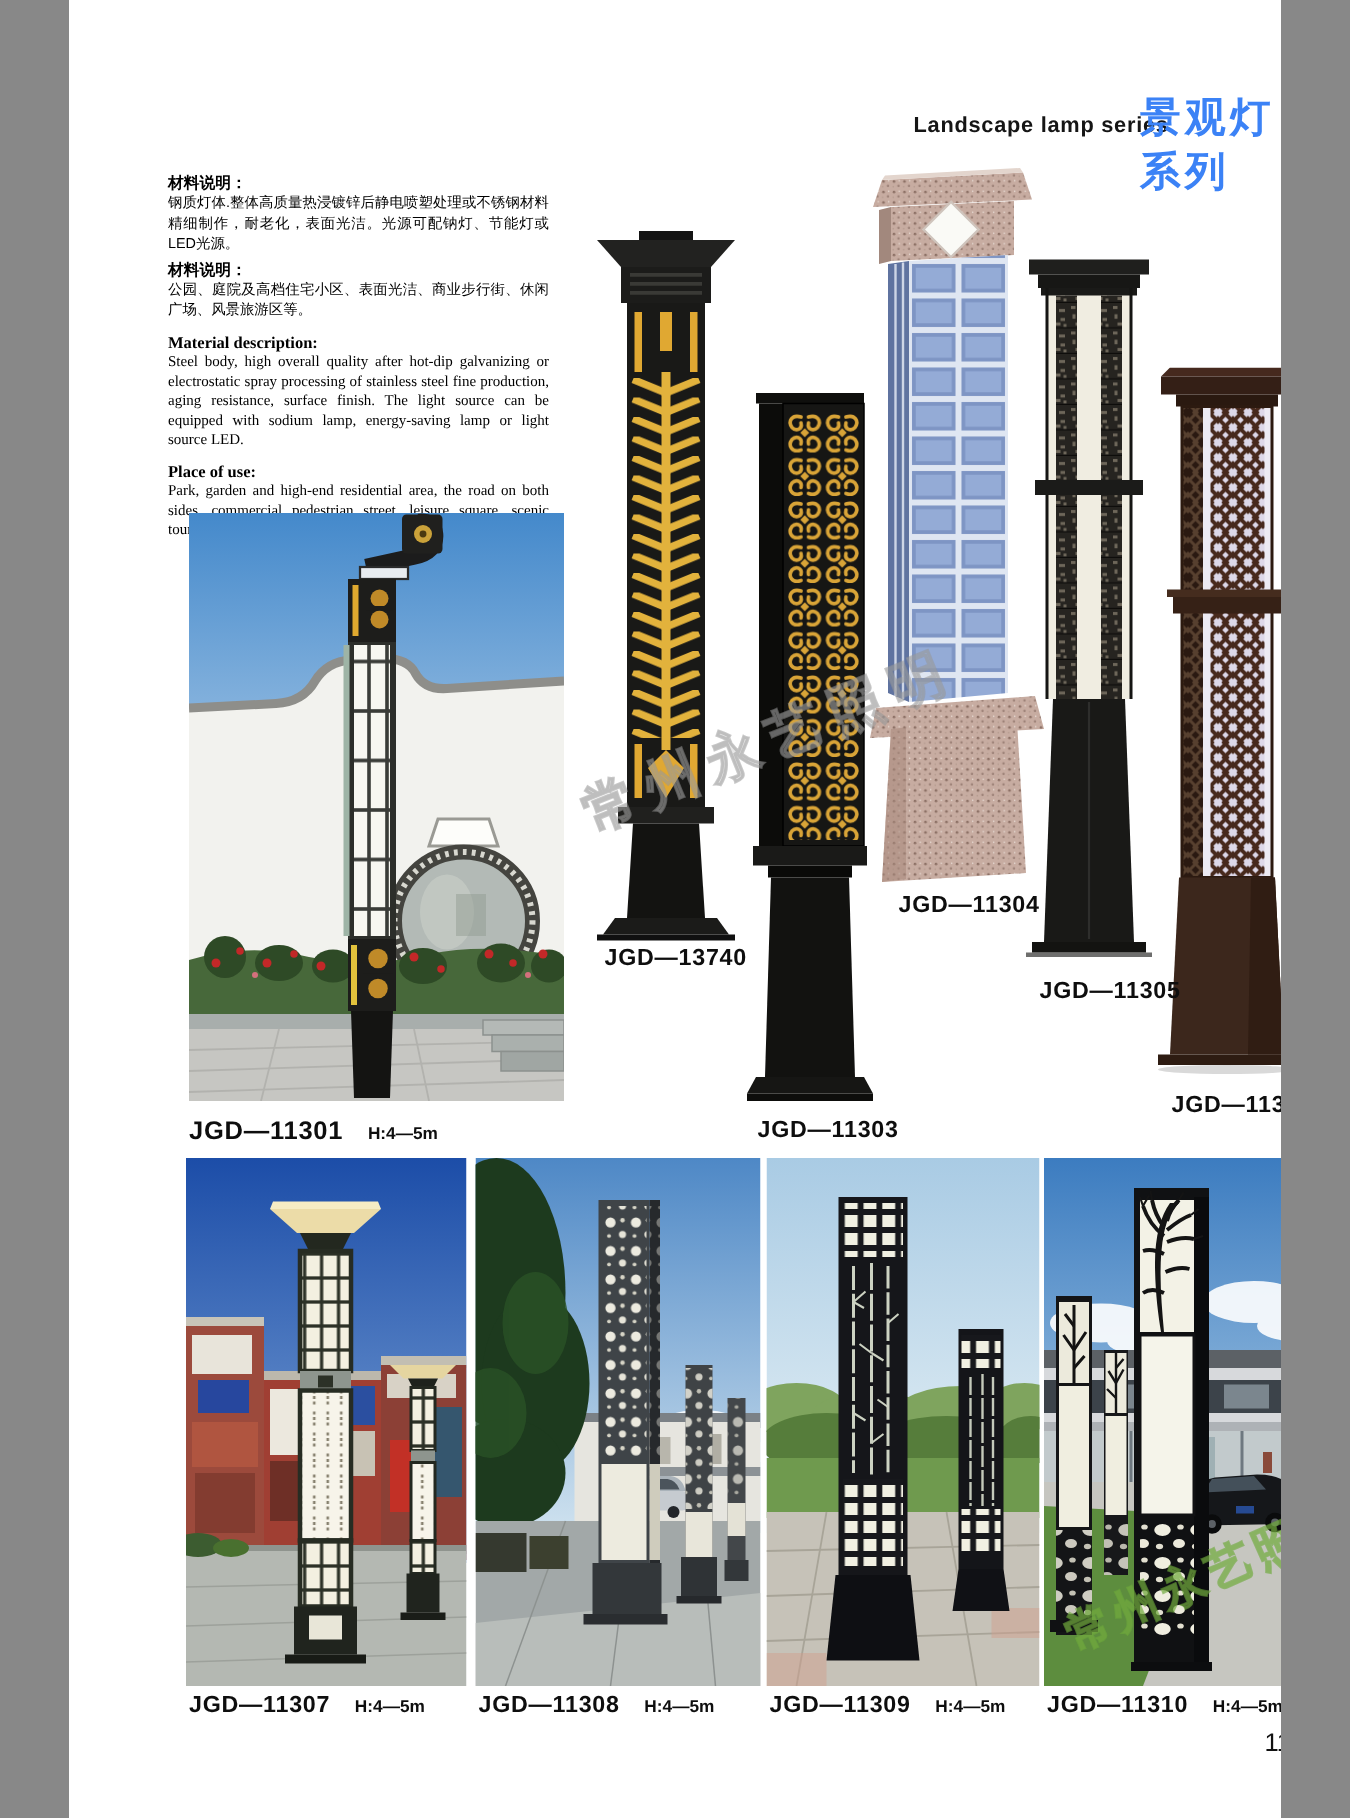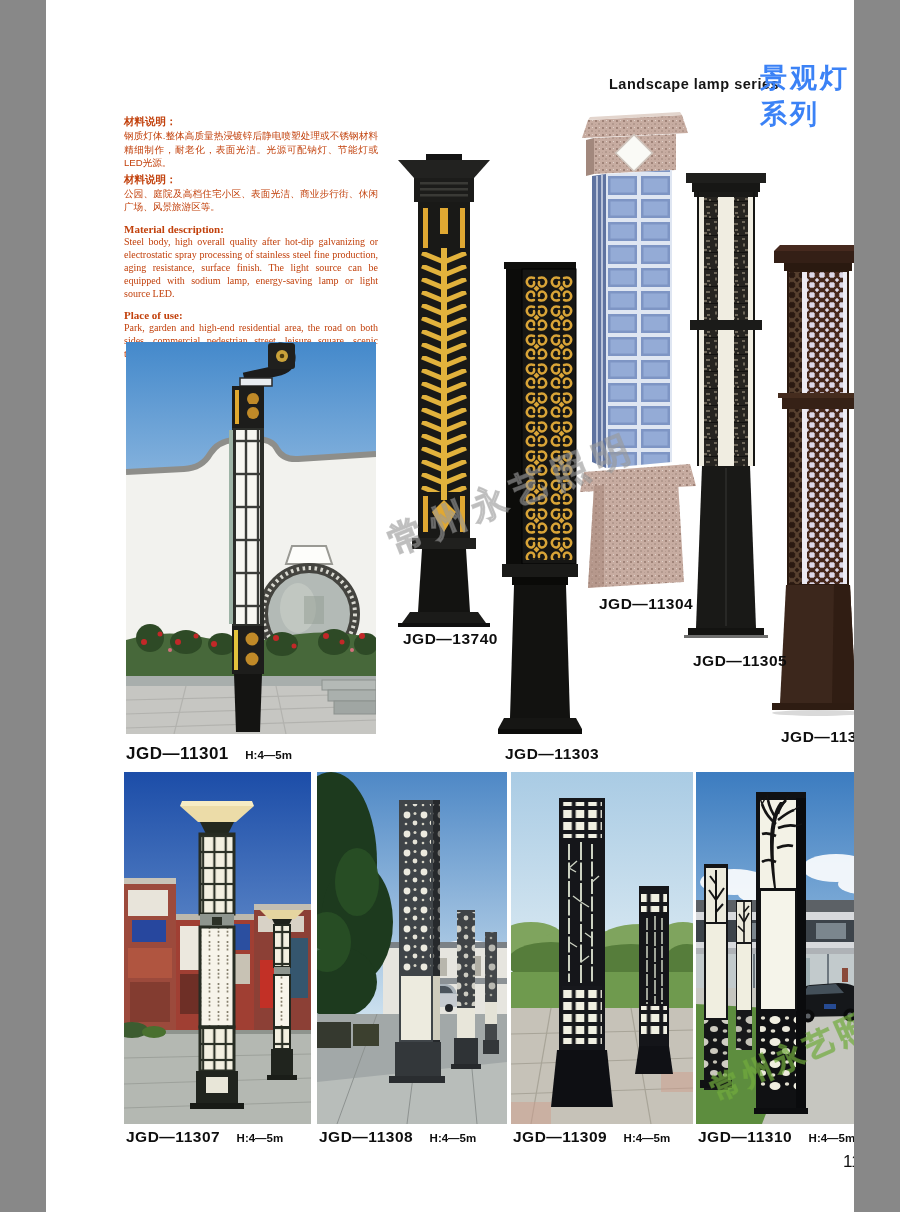--- a/index.html
+++ b/index.html
@@ -2,21 +2,21 @@
 <html><head>
 <meta charset="utf-8">
 <style>
   html,body{margin:0;padding:0;background:#888;}
   .page{position:relative;width:808px;height:1212px;background:#ffffff;overflow:hidden;
         font-family:"Liberation Sans",sans-serif;margin:0 auto;}
   .title-en{position:absolute;left:563px;top:76px;font-size:14.5px;font-weight:700;
             letter-spacing:.5px;color:#151515;}
   .title-zh{position:absolute;left:714px;top:60px;font-size:27px;font-weight:700;
             letter-spacing:3px;color:#3b82f6;}
-  .info{position:absolute;left:78px;top:112px;width:254px;color:#c2410c;}
+  .info{position:absolute;left:66px;top:112px;width:254px;color:#000000;}
   .zh-h{font-size:10.5px;font-weight:700;margin-top:3px;}
   .zh-b{font-size:9.6px;line-height:1.42;text-align:justify;}
   .en-h{font-family:"Liberation Serif",serif;font-size:11px;font-weight:700;margin-top:9px;}
   .en-b{font-family:"Liberation Serif",serif;font-size:10px;line-height:1.3;text-align:justify;}
   .abs{position:absolute;}
   .abs svg{display:block;width:100%;height:100%;}
   .plabel{position:absolute;white-space:nowrap;color:#0e0e0e;}
   .plabel .model{font-size:15.5px;font-weight:600;letter-spacing:.5px;}
   .plabel.big .model{font-size:17px;text-align:right;}
   .plabel .ht{font-size:11.5px;font-weight:600;margin-left:12px;}

